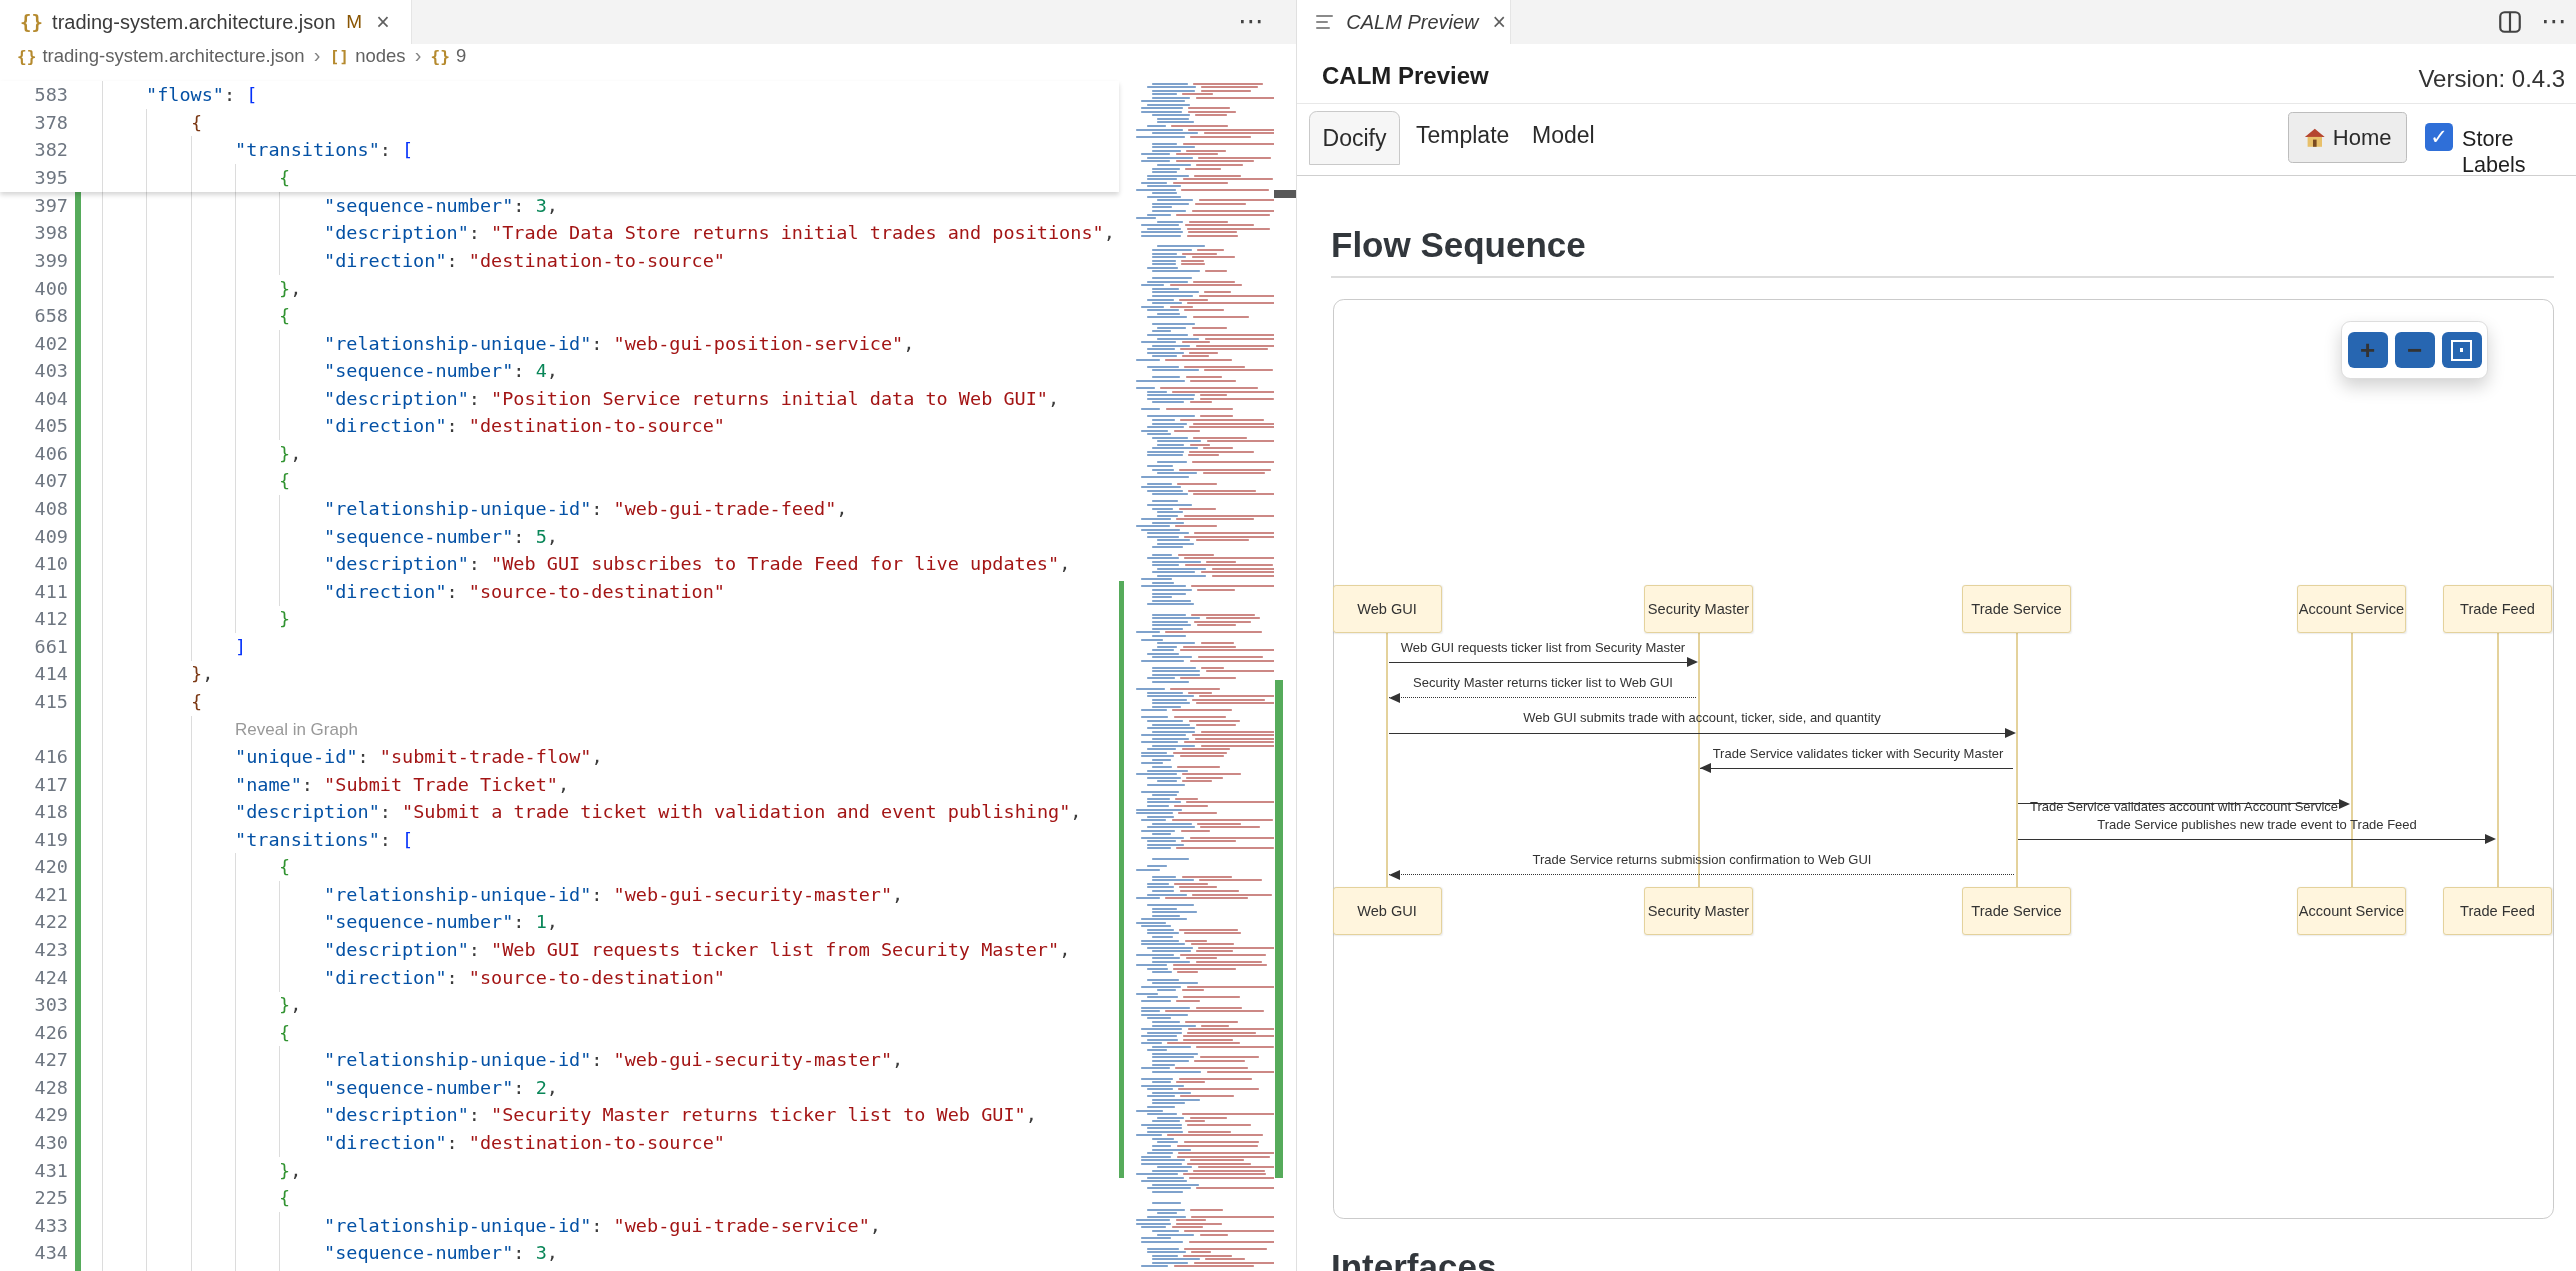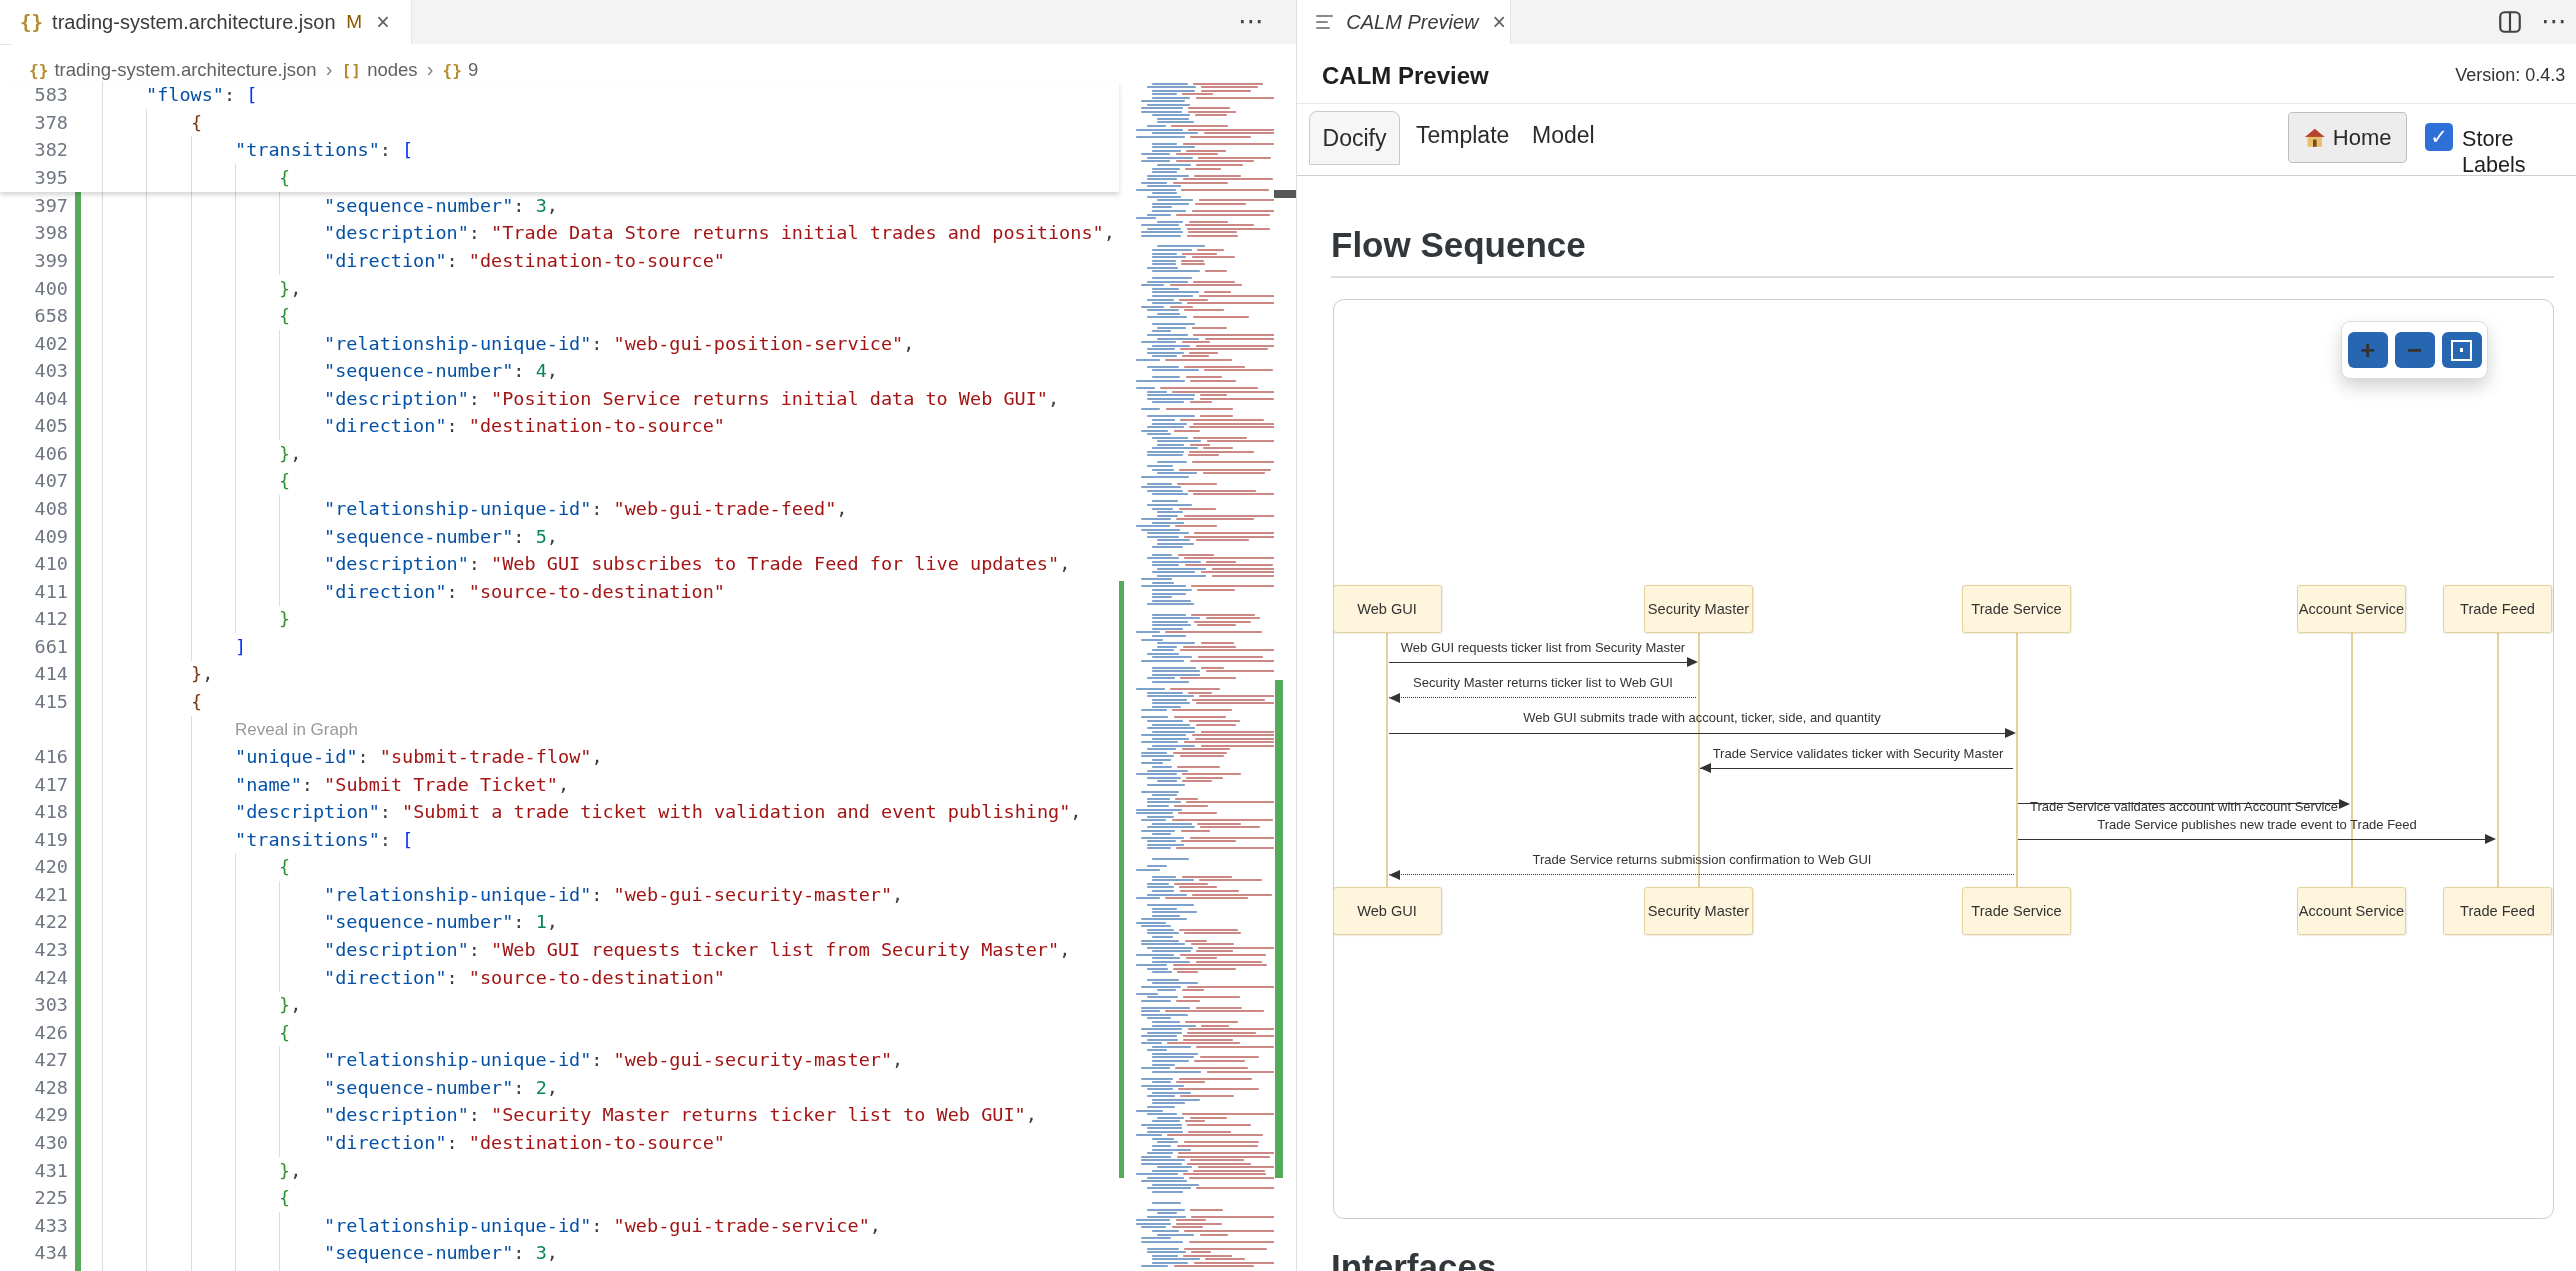--- a/index.html
+++ b/index.html
@@ -14,21 +14,21 @@
   .etab{position:absolute;top:0;height:44px;background:#fff;display:flex;align-items:center;
         border-right:0.8px solid #e5e5e5;box-sizing:border-box;}
   .etab .lbl{font-size:20px;color:#3b3b3b;margin-left:9.2px;}
   .etab .mod{font-size:19px;color:#895503;margin-left:10.8px;}
   .etab .x{font-size:23px;color:#5f5f5f;margin-left:14px;}
   .jsonicon{color:#b58a2e;font-weight:bold;font-size:19px;font-family:"DejaVu Sans Mono",monospace;}
   .dots{font-size:26px;color:#424242;letter-spacing:3.1px;}
   .previcon{display:inline-flex;flex-direction:column;gap:3.8px;margin-right:4.6px;}
   .previcon span{display:block;height:2.3px;background:#8a8a8a;border-radius:1.5px;}
 
-  .breadcrumb{left:12px;top:44px;width:1296px;height:37px;background:#fff;display:flex;align-items:flex-end;
+  .breadcrumb{left:0;top:44px;width:1296px;height:37px;background:#fff;display:flex;align-items:flex-start;
               padding-left:17px;box-sizing:border-box;font-size:18.5px;color:#616161;}
   .breadcrumb .sep{margin:0 9.2px;color:#818181;font-size:20px;}
   .breadcrumb .bico{margin-right:6.2px;}
 
   
   #codearea{left:0;top:81px;width:1119px;height:1191px;background:#fff;overflow:hidden;}
   .crow{position:absolute;left:0;width:100%;height:28px;line-height:28px;white-space:pre;
         font-family:"DejaVu Sans Mono",monospace;font-size:18.5px;}
   .crow .ln{position:absolute;left:0;width:68px;text-align:right;color:#6e7681;}
   .guide{position:absolute;top:0;height:100%;width:0.8px;background:#dcdcdc;}
@@ -45,21 +45,21 @@
   .mseg{position:absolute;height:2.3px;border-radius:0.8px;}
   #mm-green{left:1119px;top:581px;width:4.6px;height:597px;background:#56ab5b;}
   #ruler{left:1274px;top:44px;width:21.6px;height:1228px;background:#fff;}
   #ruler-green{left:1275px;top:680px;width:7.7px;height:498px;background:#56ab5b;}
   #ruler-cursor{left:1274px;top:190px;width:21.6px;height:7.7px;background:#585858;}
   #group-divider{left:1296px;top:0;width:1.5px;height:1272px;background:#e0e0e0;}
 
   
   #panel{left:1297px;top:44px;width:1279px;height:1228px;background:#fff;}
   .phead-title{left:1322px;top:62px;font-size:24px;font-weight:bold;color:#1f1f1f;}
-  .phead-version{top:65px;right:10.8px;font-size:18px;color:#333;position:absolute;}
+  .phead-version{top:65px;right:10.8px;font-size:24px;color:#333;position:absolute;}
   .phead-border{left:1297px;top:103px;width:1279px;height:0.8px;background:#e8e8e8;}
 
   .ptab-active{left:1309px;top:111px;width:91px;height:54px;background:#f6f6f6;border:0.8px solid #c9c9c9;
                border-radius:7.7px 7.7px 0 0;display:flex;align-items:center;justify-content:center;
                font-size:23px;color:#2b2b2b;box-sizing:border-box;}
   .ptab{top:122px;font-size:23px;color:#2b2b2b;}
   .ptabs-border{left:1297px;top:175px;width:1279px;height:0.8px;background:#cfcfcf;}
 
   #home-btn{left:2288px;top:112px;width:119px;height:51px;background:#ededed;border:0.8px solid #bdbdbd;
             border-radius:4.6px;display:flex;align-items:center;justify-content:center;gap:7.7px;

